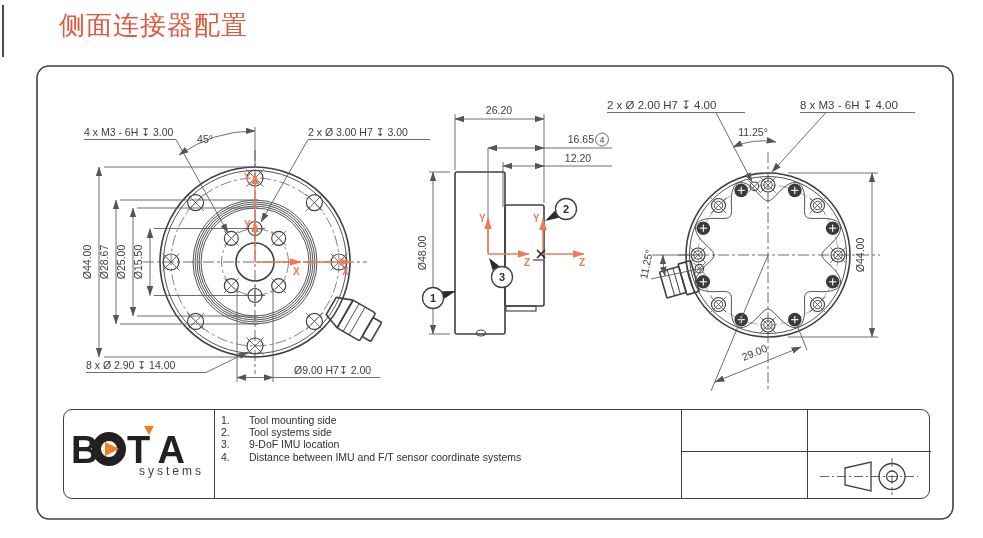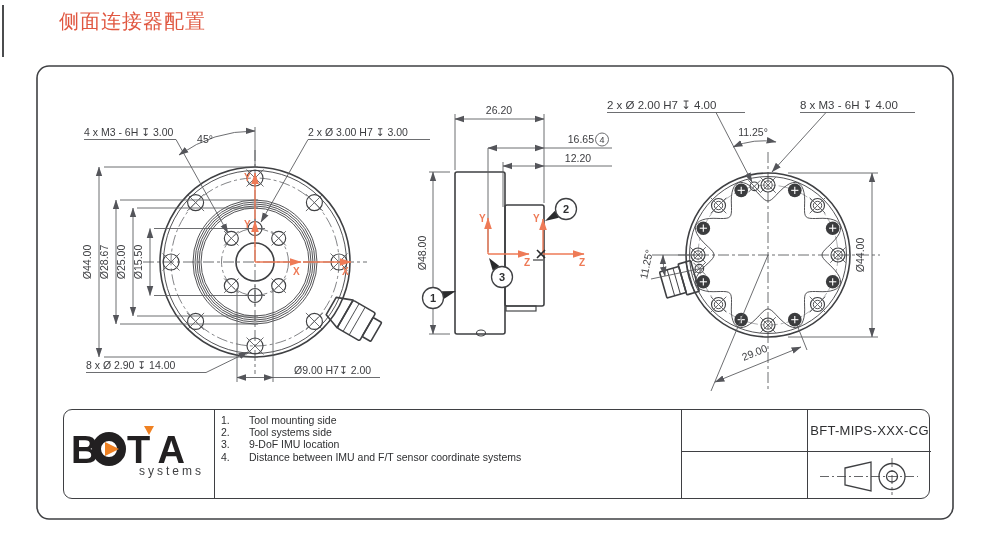--- a/index.html
+++ b/index.html
@@ -2,21 +2,21 @@
 <html style="--accent: #e05740; --axis: #ee7a56; --line: #3f4043; --dim: #5c5d61; --logo_orange: #ef8122; --logo_black: #222021;"><head>
 <meta charset="utf-8">
 <style>
   :root{
     --accent:#e05740; --axis:#ee7a56; --line:#3f4043; --dim:#5c5d61;
     --text:#3c3d40; --logo_orange:#ef8122; --logo_black:#222021;
   }
   html,body{margin:0;padding:0;background:#fff;}
   body{position:relative;width:983px;height:538px;overflow:hidden;
        font-family:"Liberation Sans",sans-serif;}
-  .page-title{position:absolute;left:59px;top:8px;font-size:20px;letter-spacing:1px;
+  .page-title{position:absolute;left:59px;top:8px;font-size:26px;letter-spacing:1px;
        color:var(--accent);font-family:"DejaVu Sans",sans-serif;}
   .edge-artifact{position:absolute;left:2px;top:5px;width:2px;height:52px;background:#4b4c4e;}
   svg text{font-family:"Liberation Sans",sans-serif;}
   .ln{fill:none;stroke:var(--line);stroke-width:1.6;stroke-linejoin:round;}
   .lnm{fill:none;stroke:var(--line);stroke-width:1.15;}
   .lnt{fill:none;stroke:var(--line);stroke-width:0.9;}
   .dim{fill:none;stroke:var(--dim);stroke-width:0.9;}
   .cdash{stroke-dasharray:11 3 3 3;}
   .dtxt{font-size:10.5px;fill:var(--text);}
   .dtxt2{font-size:11.5px;fill:var(--text);}
@@ -372,21 +372,20 @@
     <div class="note-row">
       <span>3.</span>
       <span>9-DoF IMU location</span>
     </div>
     <div class="note-row">
       <span>4.</span>
       <span>Distance between IMU and F/T sensor coordinate systems</span>
     </div>
   </div>
 
-  <div class="tb-part">BFT-MIPS-XXX-CG</div>
 
   <div class="sym-cell">
     <svg width="123" height="47" viewBox="0 0 123 47">
       <polygon points="37,17 63,11 63,40 37,34" fill="none" stroke="#3f4043" stroke-width="1.3"></polygon>
       <line x1="12" y1="25.5" x2="110" y2="25.5" stroke="#3f4043" stroke-width=".8" stroke-dasharray="9 3 2 3"></line>
       <circle cx="84" cy="25.5" r="13" fill="none" stroke="#3f4043" stroke-width="1.3"></circle>
       <circle cx="84" cy="25.5" r="5.5" fill="none" stroke="#3f4043" stroke-width="1.3"></circle>
       <line x1="84" y1="7" x2="84" y2="44" stroke="#3f4043" stroke-width=".8" stroke-dasharray="9 3 2 3"></line>
     </svg>
   </div>

